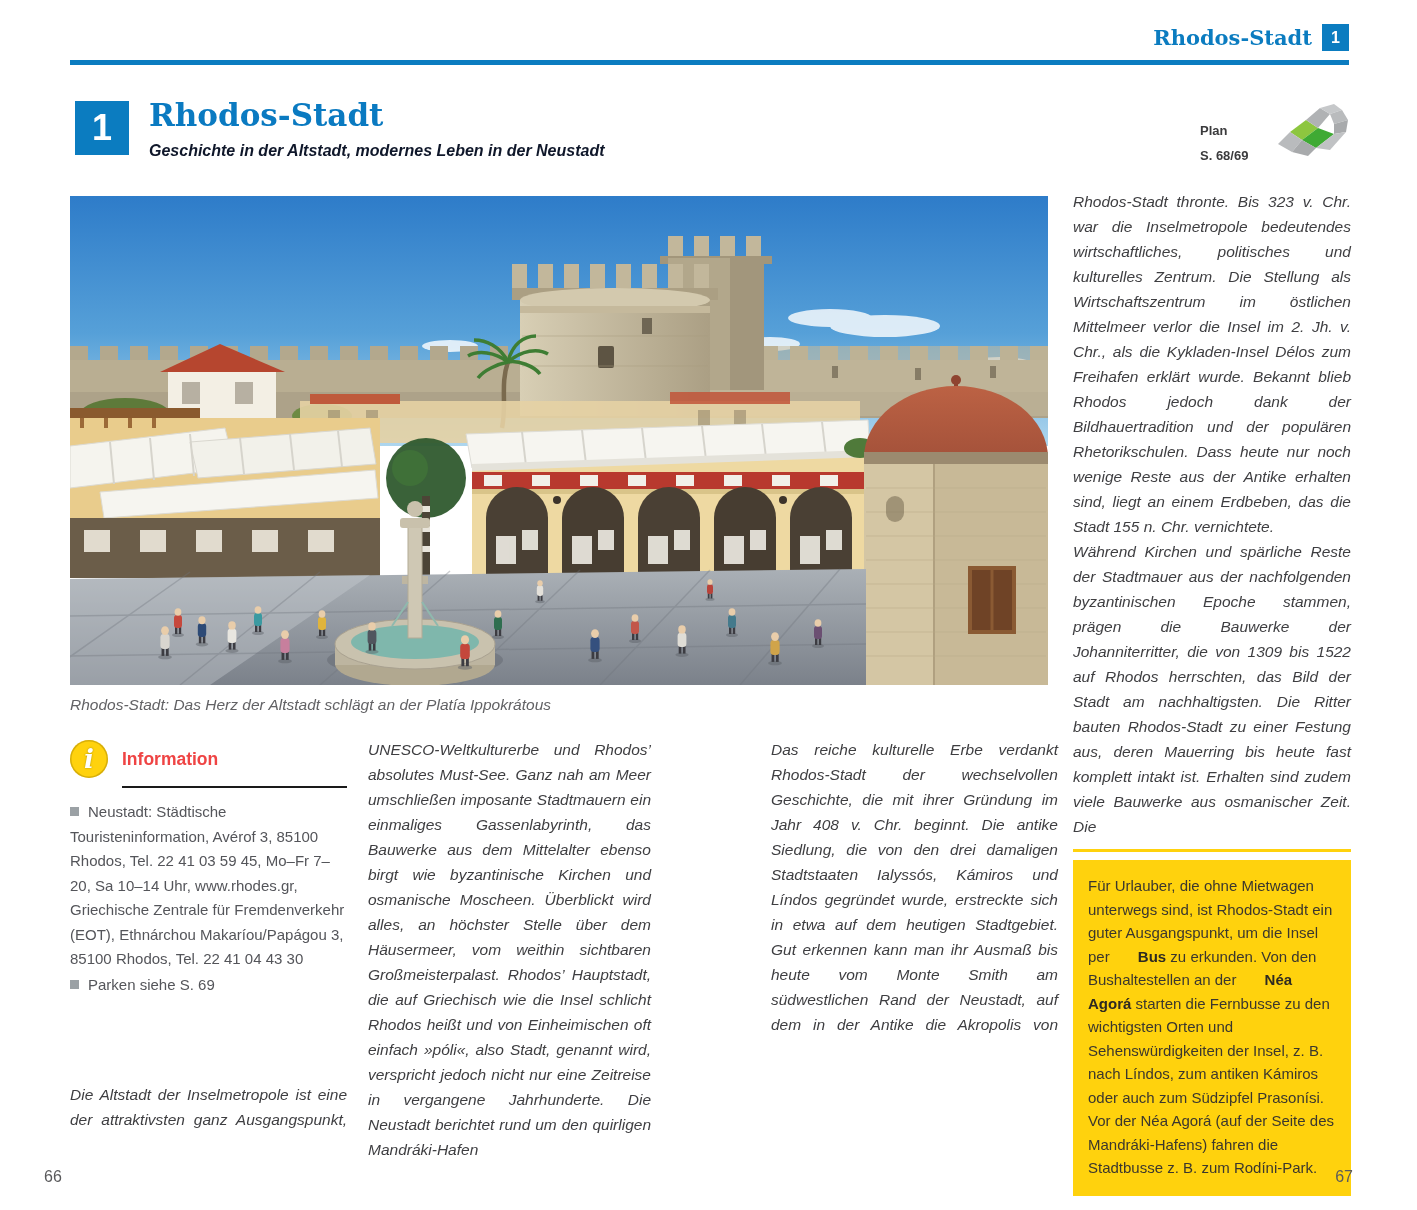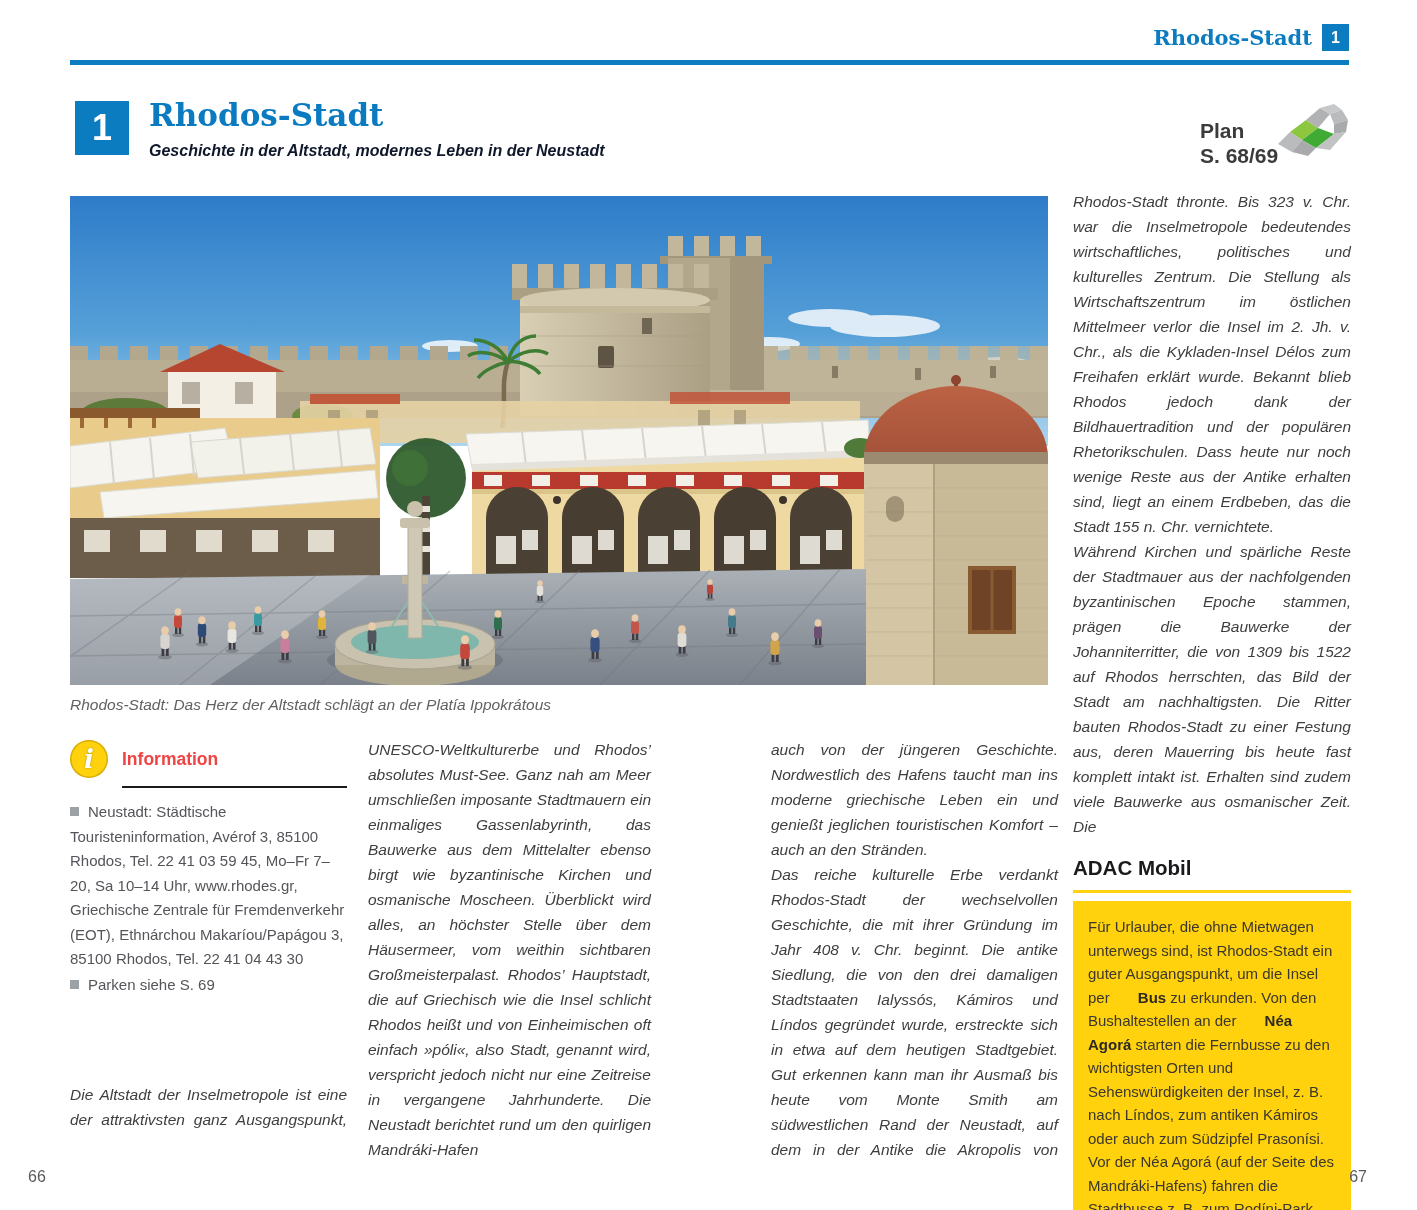--- a/index.html
+++ b/index.html
@@ -12,21 +12,21 @@
   .header-badge{width:27px;height:27px;background:#0b7cc0;color:#fff;display:flex;align-items:center;
                 justify-content:center;font-weight:bold;font-size:16px;}
   .header-rule{position:absolute;top:60px;left:70px;right:68px;height:5px;background:#0b7cc0;}
 
   
   .chapter-num{position:absolute;left:75px;top:101px;width:54px;height:54px;background:#0b7cc0;color:#fff;
                display:flex;align-items:center;justify-content:center;font-weight:bold;font-size:36px;}
   .chapter-title{position:absolute;left:149px;top:97px;font-family:"DejaVu Serif",serif;font-weight:bold;
                  font-size:31px;color:#0a7ac1;}
   .chapter-sub{position:absolute;left:149px;top:142px;font-size:16px;font-style:italic;color:#0f172a;font-weight:bold;}
-  .plan-block{position:absolute;left:1200px;top:118px;font-weight:bold;font-size:21px;color:#3b3b3d;line-height:25px;}
+  .plan-block{position:absolute;left:1200px;top:118px;font-weight:bold;font-size:13px;color:#3b3b3d;line-height:25px;}
   .map-icon{position:absolute;left:1272px;top:98px;}
 
   
   .photo{position:absolute;left:70px;top:196px;width:978px;height:489px;overflow:hidden;}
   .caption{position:absolute;left:70px;top:696px;width:978px;font-style:italic;font-size:15.5px;color:#626265;}
 
   
   .col{position:absolute;font-size:15.5px;line-height:25px;color:#3e3e41;text-align:justify;}
   .col p{margin:0;font-style:italic;}
   .jlast{text-align-last:justify;}
@@ -50,22 +50,22 @@
 
   
   .adac-title{font-weight:bold;font-size:20.5px;color:#1a1a1c;margin:16px 0 0 0;text-align:left;}
   .adac-rule{height:3px;background:#ffd20d;margin:10px 0 8px 0;}
   .adac-box{background:#ffd20d;padding:14px 15px 16px 15px;font-size:15px;line-height:23.5px;color:#3b372e;
             text-align:left;text-align-last:left;}
   .adac-box strong{font-weight:bold;color:#2e2a22;padding-left:24px;}
 
   
   .pageno{position:absolute;bottom:24px;font-size:16px;color:#5a5a5c;}
-  .pageno.left{left:28px;}
-  .pageno.right{right:50px;margin-left:28px;}
+  .pageno.left{left:44px;}
+  .pageno.right{right:64px;margin-left:28px;}
 </style>
 </head>
 <body>
 
 <div class="header-right">
   <span class="header-title">Rhodos-Stadt</span>
   <span class="header-badge">1</span>
 </div>
 <div class="header-rule"></div>
 
@@ -373,29 +373,27 @@
 </div>
 <div class="col col1p jlast">
   <p>Die Altstadt der Inselmetropole ist eine der attraktivsten ganz Ausgangspunkt,</p>
 </div>
 
 <div class="col col2">
   <p class="jlast">UNESCO-Weltkulturerbe und Rhodos’ absolutes Must-See. Ganz nah am Meer umschließen imposante Stadtmauern ein einmaliges Gassenlabyrinth, das Bauwerke aus dem Mittelalter ebenso birgt wie byzantinische Kirchen und osmanische Moscheen. Überblickt wird alles, an höchster Stelle über dem Häusermeer, vom weithin sichtbaren Großmeisterpalast. Rhodos’ Hauptstadt, die auf Griechisch wie die Insel schlicht Rhodos heißt und von Einheimischen oft einfach »póli«, also Stadt, genannt wird, verspricht jedoch nicht nur eine Zeitreise in vergangene Jahrhunderte. Die Neustadt berichtet rund um den quirligen Mandráki-Hafen</p>
 </div>
 
 <div class="col col3">
-  <p>auch von der jüngeren Geschichte. Nordwestlich des Hafens taucht man ins moderne griechische Leben ein und genießt jeglichen touristischen Komfort – auch an den Stränden.</p>
   <p class="jlast">Das reiche kulturelle Erbe verdankt Rhodos-Stadt der wechselvollen Geschichte, die mit ihrer Gründung im Jahr 408 v. Chr. beginnt. Die antike Siedlung, die von den drei damaligen Stadtstaaten Ialyssós, Kámiros und Líndos gegründet wurde, erstreckte sich in etwa auf dem heutigen Stadtgebiet. Gut erkennen kann man ihr Ausmaß bis heute vom Monte Smith am südwestlichen Rand der Neustadt, auf dem in der Antike die Akropolis von</p>
 </div>
 
 <div class="col col4">
   <p>Rhodos-Stadt thronte. Bis 323 v. Chr. war die Inselmetropole bedeutendes wirtschaftliches, politisches und kulturelles Zentrum. Die Stellung als Wirtschaftszentrum im östlichen Mittelmeer verlor die Insel im 2. Jh. v. Chr., als die Kykladen-Insel Délos zum Freihafen erklärt wurde. Bekannt blieb Rhodos jedoch dank der Bildhauertradition und der populären Rhetorikschulen. Dass heute nur noch wenige Reste aus der Antike erhalten sind, liegt an einem Erdbeben, das die Stadt 155 n. Chr. vernichtete.</p>
   <p class="jlast">Während Kirchen und spärliche Reste der Stadtmauer aus der nachfolgenden byzantinischen Epoche stammen, prägen die Bauwerke der Johanniterritter, die von 1309 bis 1522 auf Rhodos herrschten, das Bild der Stadt am nachhaltigsten. Die Ritter bauten Rhodos-Stadt zu einer Festung aus, deren Mauerring bis heute fast komplett intakt ist. Erhalten sind zudem viele Bauwerke aus osmanischer Zeit. Die</p>
 
-  <h2 class="adac-title">ADAC Mobil</h2>
   <div class="adac-rule"></div>
   <div class="adac-box">
     <span>Für Urlauber, die ohne Mietwagen unterwegs sind, ist Rhodos-Stadt ein guter Ausgangspunkt, um die Insel per </span><strong>Bus</strong><span> zu erkunden. Von den Bushaltestellen an der </span><strong>Néa Agorá</strong><span> starten die Fernbusse zu den wichtigsten Orten und Sehenswürdigkeiten der Insel, z. B. nach Líndos, zum antiken Kámiros oder auch zum Südzipfel Prasonísi. Vor der Néa Agorá (auf der Seite des Mandráki-Hafens) fahren die Stadtbusse z. B. zum Rodíni-Park.</span>
   </div>
 </div>
 
 <div class="pageno left">66</div>
 <div class="pageno right">67</div>
 
 </body></html>

